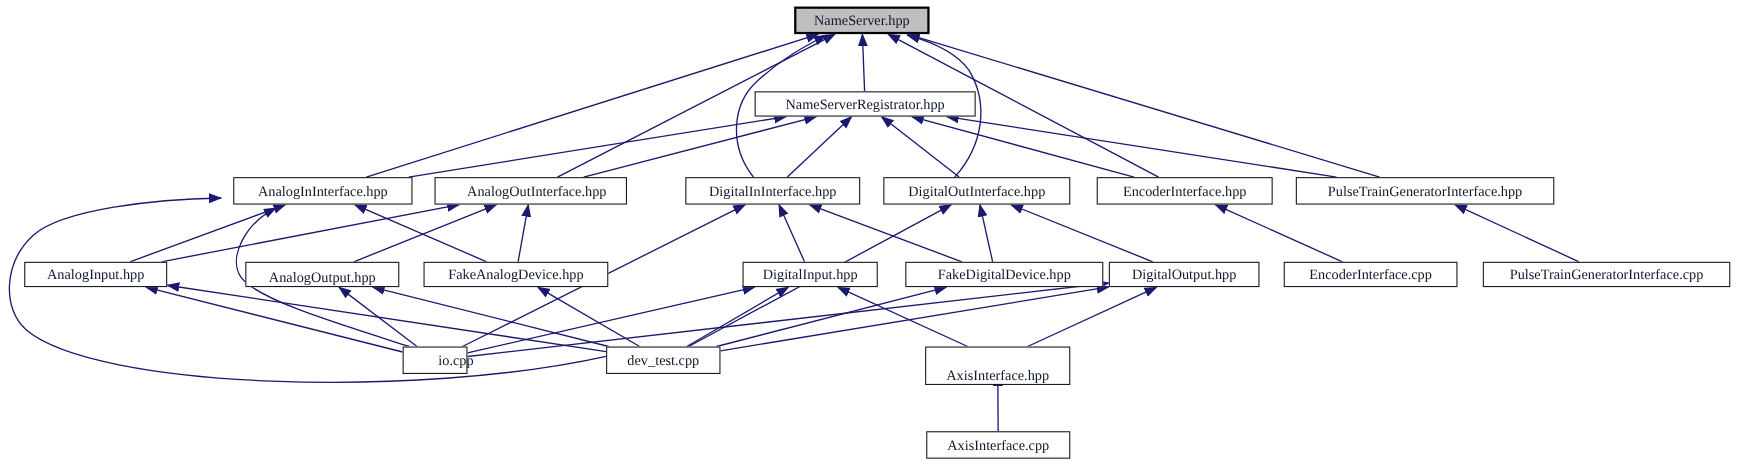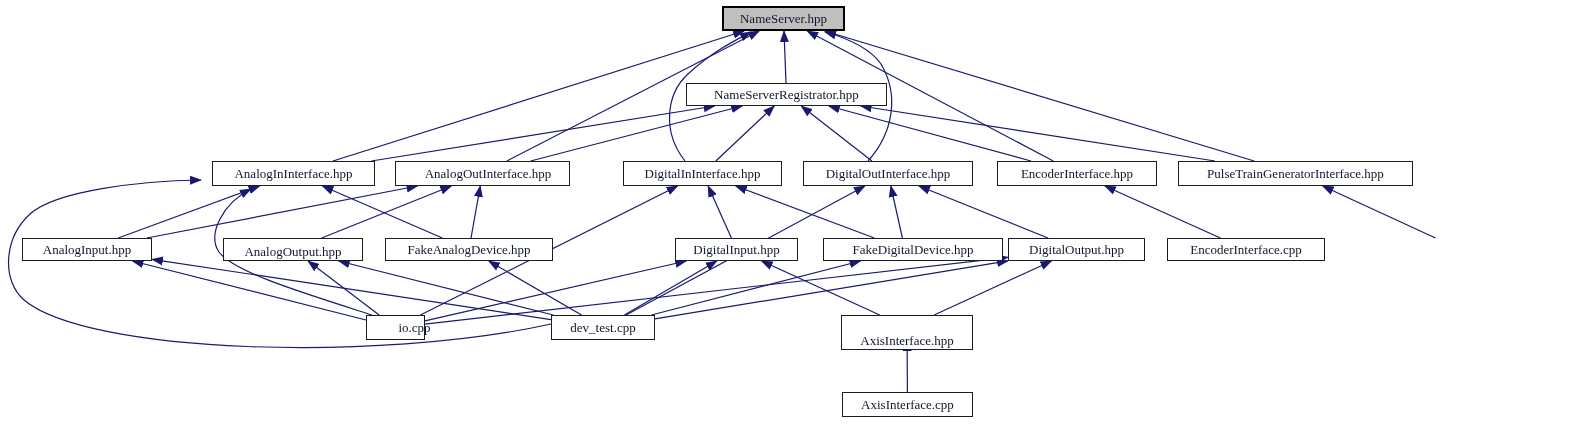--- a/index.html
+++ b/index.html
@@ -101,20 +101,23 @@
     </div>
     <div class="node" style="left: 823px; top: 238px; width: 180px; height: 23px;">
       <span>FakeDigitalDevice.hpp</span>
     </div>
     <div class="node" style="left: 1008px; top: 238px; width: 137px; height: 23px;">
       <span>DigitalOutput.hpp</span>
     </div>
     <div class="node" style="left: 1167px; top: 238px; width: 158px; height: 23px;">
       <span>EncoderInterface.cpp</span>
     </div>
+    <div class="node" style="left: 1348px; top: 238px; width: 225px; height: 23px;">
+      <span>PulseTrainGeneratorInterface.cpp</span>
+    </div>
     <div class="node" style="left: 366px; top: 315px; width: 59px; height: 25px; padding-left: 38px;">
       <span>io.cpp</span>
     </div>
     <div class="node" style="left: 551px; top: 315px; width: 104px; height: 25px;">
       <span>dev_test.cpp</span>
     </div>
     <div class="node" style="left: 841px; top: 315px; width: 132px; height: 35px; align-items: flex-end;">
       <span>AxisInterface.hpp</span>
     </div>
     <div class="node" style="left: 842px; top: 392px; width: 131px; height: 25px;">

